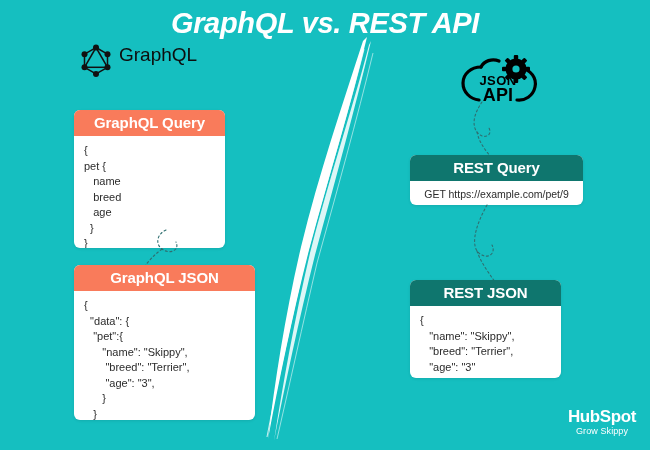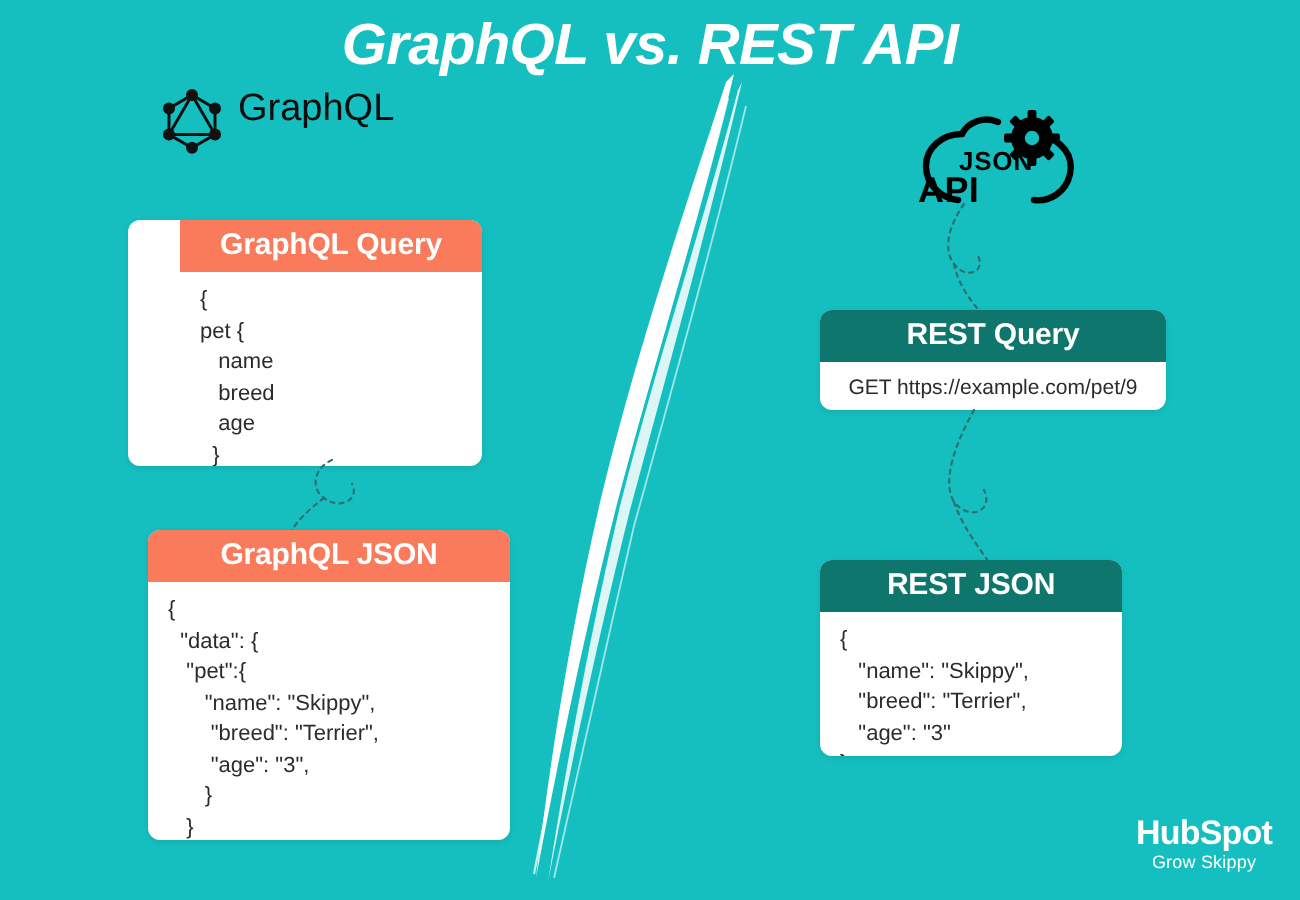--- a/index.html
+++ b/index.html
@@ -77,21 +77,21 @@
     font-weight: bold;
     font-size: 13px;
     line-height: 13px;
     letter-spacing: 0.4px;
   }
   #rest-brand .api-text {
     position: absolute;
     left: 0;
     top: 31px;
     width: 78px;
-    text-align: left;
+    text-align: center;
     color: #000;
     font-weight: bold;
     font-size: 18px;
     line-height: 19px;
     letter-spacing: 0.2px;
   }
 
   
   .card {
     position: absolute;
@@ -112,21 +112,21 @@
   .card-header.amber  { background: #0f766e; }
   .card-body {
     padding: 7px 10px 8px 10px;
     color: #2b2b2b;
     font-size: 11px;
     line-height: 15.5px;
     white-space: pre;
     font-family: "Liberation Sans", sans-serif;
   }
 
-  #card-graphql-query { left: 64px;  top: 110px; width: 151px; height: 123px; padding-left: 26px; }
+  #card-graphql-query { left: 74px;  top: 110px; width: 151px; height: 138px; }
   #card-graphql-json  { left: 74px;  top: 265px; width: 181px; height: 155px; }
   #card-rest-query    { left: 410px; top: 155px; width: 173px; height: 50px; }
   #card-rest-json     { left: 410px; top: 280px; width: 151px; height: 98px; }
 
   #card-rest-query .card-body {
     font-size: 10.5px;
     padding: 6px 6px;
     text-align: center;
     white-space: nowrap;
   }

